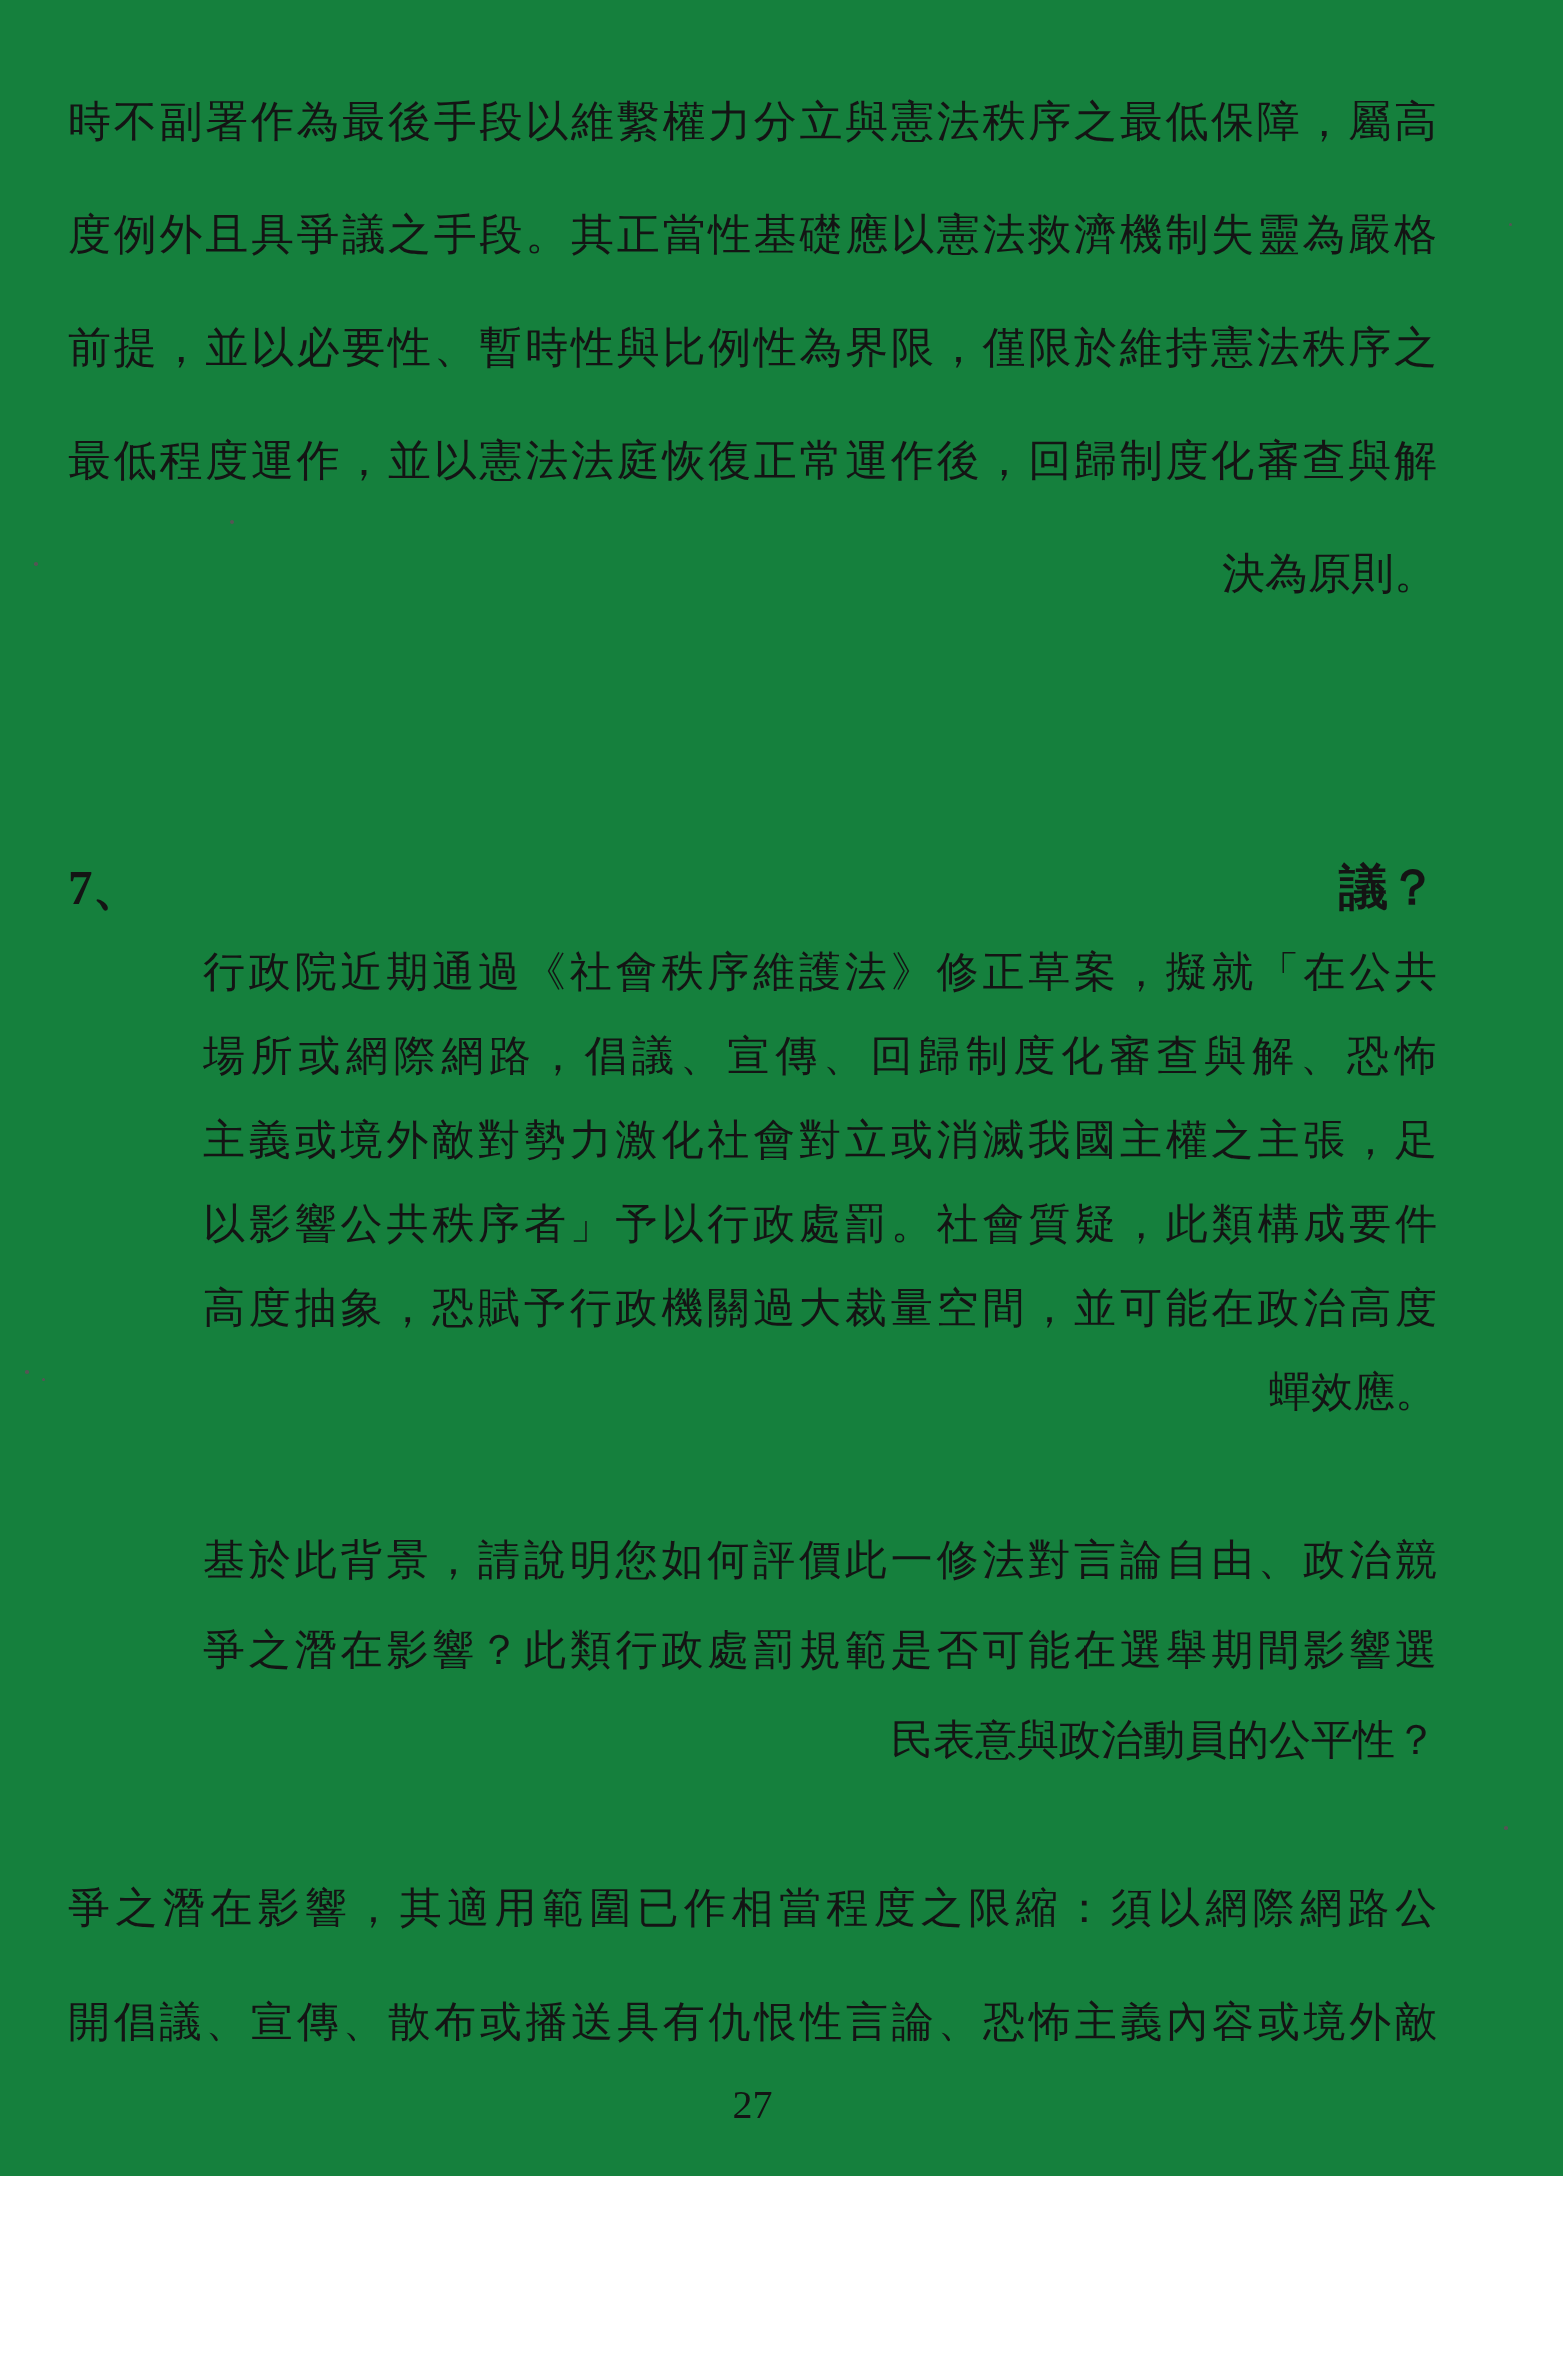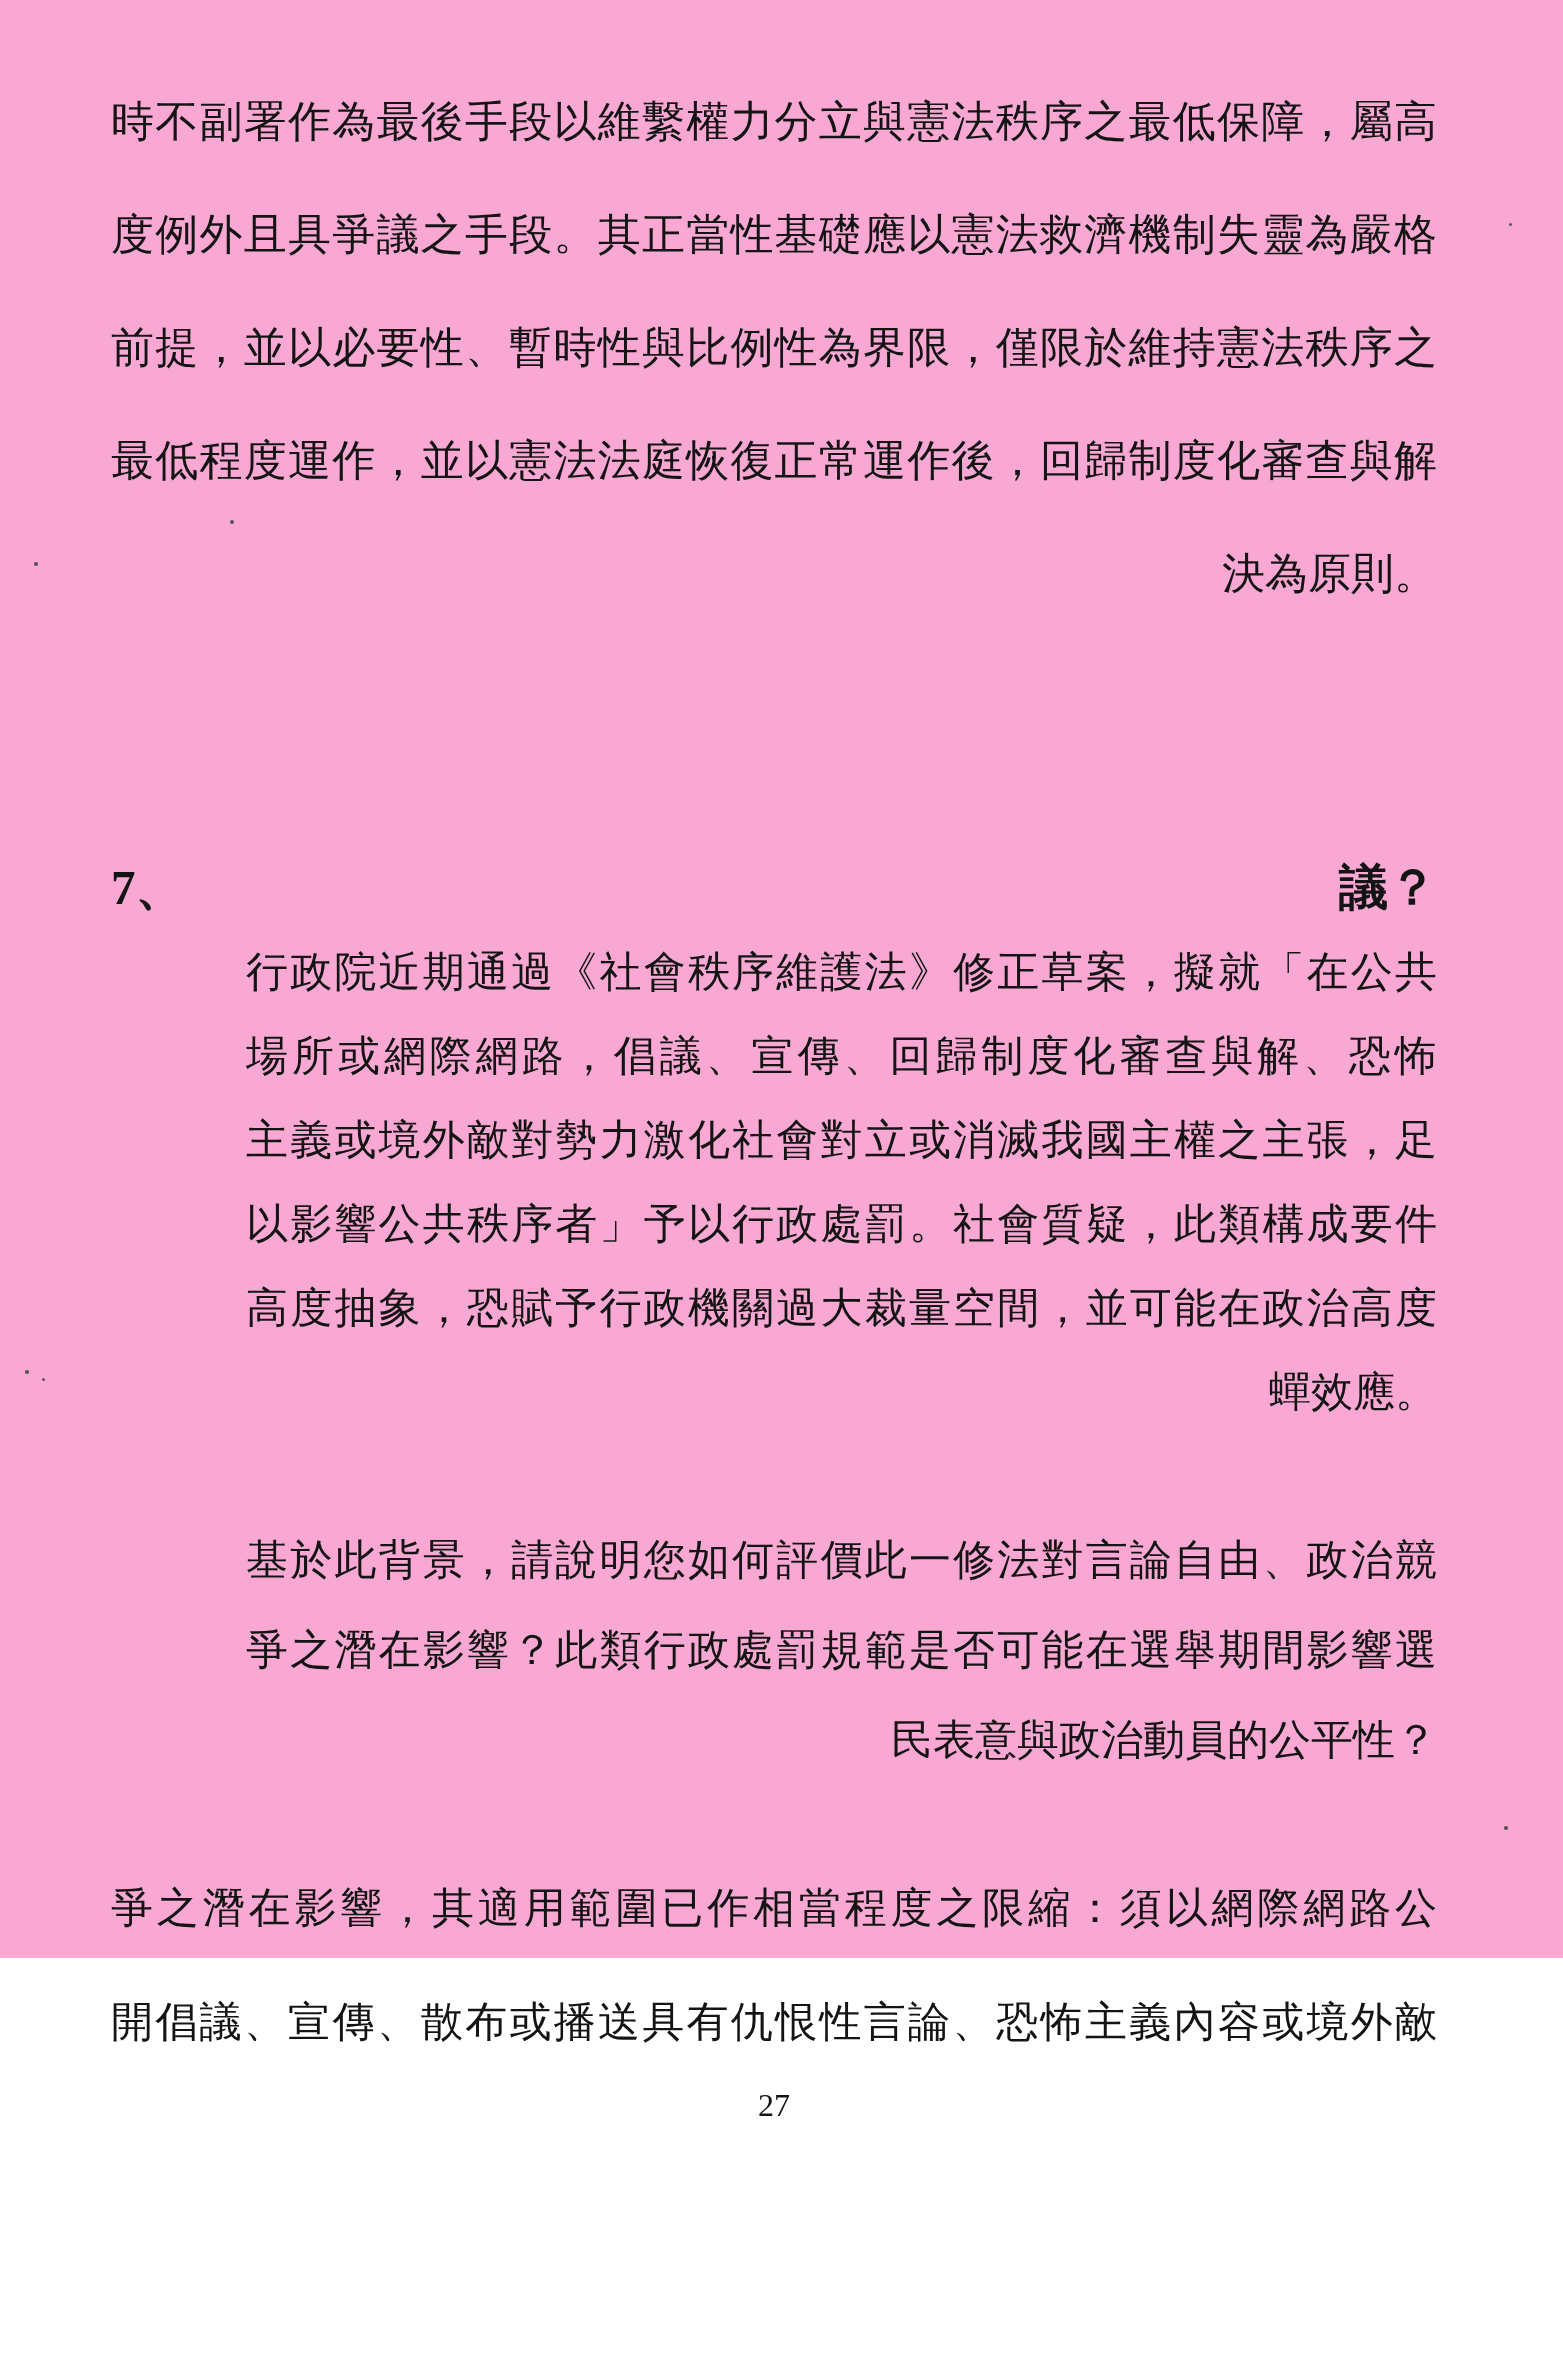--- a/index.html
+++ b/index.html
@@ -12,24 +12,24 @@
     height: 2354px;
     position: relative;
     overflow: hidden;
     font-family: "Liberation Serif", "DejaVu Serif", serif;
     color: #141414;
     -webkit-font-smoothing: none;
   }
   .page {
     position: relative;
     width: 1563px;
-    height: 1958px;
-    padding: 0 126px 0 111px;
+    height: 2176px;
+    padding: 0 126px 0 68px;
     box-sizing: border-box;
-    background: #f9a8d4;
+    background: #15803d;
   }
   .line {
     white-space: nowrap;
     text-align: right;
   }
   
   .fill {
     white-space: normal;
     text-align: justify;
     text-align-last: justify;
@@ -69,21 +69,21 @@
     line-height: 90px;
   }
   .answer {
     margin-top: 66px;
     font-size: 42px;
     line-height: 114px;
   }
   .footer {
     margin-top: 8.4px;
     text-align: center;
-    font-size: 32px;
+    font-size: 40px;
     line-height: 36px;
   }
   .speck {
     position: absolute;
     background: #555555;
     border-radius: 50%;
   }
 </style>
 </head>
 <body>

